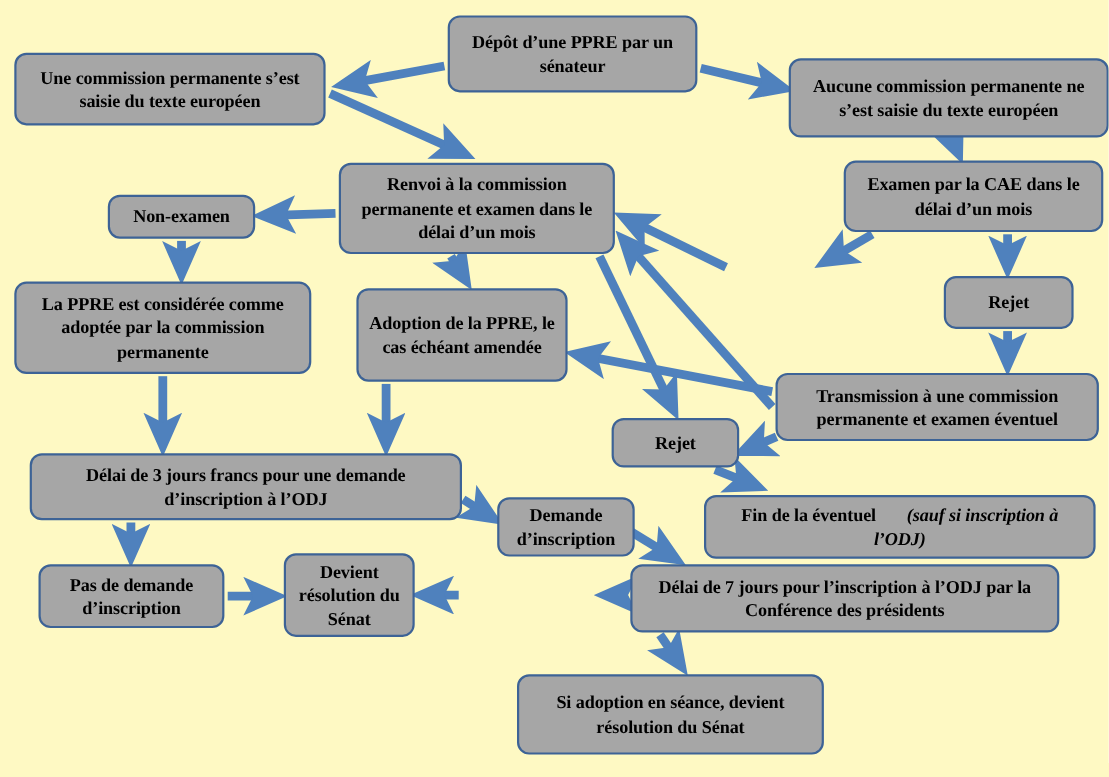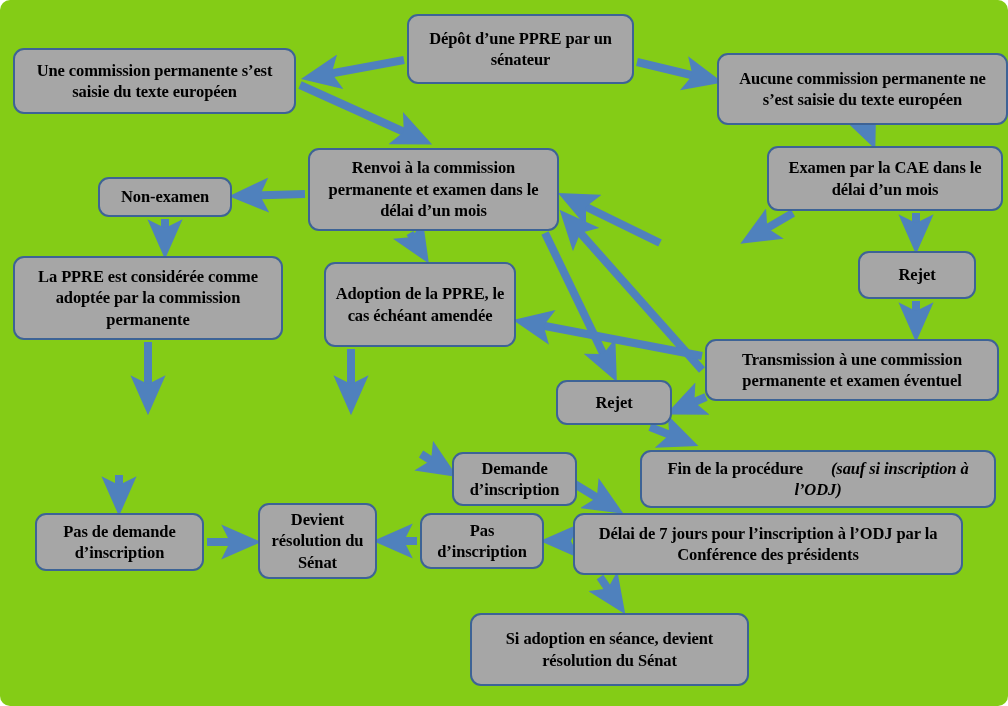--- a/index.html
+++ b/index.html
@@ -8,23 +8,22 @@
     padding: 0;
     background: #ffffff;
   }
   body {
     font-family: "Liberation Serif", "DejaVu Serif", serif;
   }
   #canvas {
     position: relative;
     width: 1008px;
     height: 706px;
-    background: #84cc16;
+    background: #fef9c3;
     overflow: hidden;
-    border-radius: 10px;
   }
   #arrow-layer {
     position: absolute;
     left: 0;
     top: 0;
     width: 1008px;
     height: 706px;
     pointer-events: none;
   }
   .node {
@@ -151,40 +150,40 @@
   </div>
 
   <div class="node" id="n-transmission" style="left: 705px; top: 339px; width: 294px; height: 62px;">
     <span class="txt">Transmission à une commission permanente et examen éventuel</span>
   </div>
 
   <div class="node" id="n-rejet_cp" style="left: 556px; top: 380px; width: 116px; height: 45px;">
     <span class="txt">Rejet</span>
   </div>
 
+  <div class="node" id="n-delai3" style="left: 27px; top: 412px; width: 393px; height: 61px;">
+    <span class="txt">Délai de 3 jours francs pour une demande d’inscription à l’ODJ</span>
+  </div>
 
   <div class="node" id="n-demande_insc" style="left: 452px; top: 452px; width: 125px; height: 54px;">
     <span class="txt">Demande d’inscription</span>
   </div>
 
   <div class="node" id="n-fin_proc" style="left: 640px; top: 450px; width: 356px; height: 58px;">
-    <span class="txt"><span>Fin de la procédure </span><em>(sauf si inscription à l’ODJ)</em></span>
+    <span class="txt"><span>Fin de la éventuel </span><em>(sauf si inscription à l’ODJ)</em></span>
   </div>
 
   <div class="node" id="n-pas_demande" style="left: 35px; top: 513px; width: 169px; height: 58px;">
     <span class="txt">Pas de demande d’inscription</span>
   </div>
 
   <div class="node" id="n-devient_res" style="left: 258px; top: 503px; width: 119px; height: 76px;">
     <span class="txt">Devient résolution du Sénat</span>
   </div>
 
-  <div class="node" id="n-pas_insc" style="left: 420px; top: 513px; width: 124px; height: 56px;">
-    <span class="txt">Pas d’inscription</span>
-  </div>
 
   <div class="node" id="n-delai7" style="left: 573px; top: 513px; width: 390px; height: 62px; align-items: center;">
     <span class="txt">Délai de 7 jours pour l’inscription à l’ODJ par la Conférence des présidents</span>
   </div>
 
   <div class="node" id="n-si_adoption" style="left: 470px; top: 613px; width: 279px; height: 73px;">
     <span class="txt">Si adoption en séance, devient résolution du Sénat</span>
   </div>
 
 </div>

